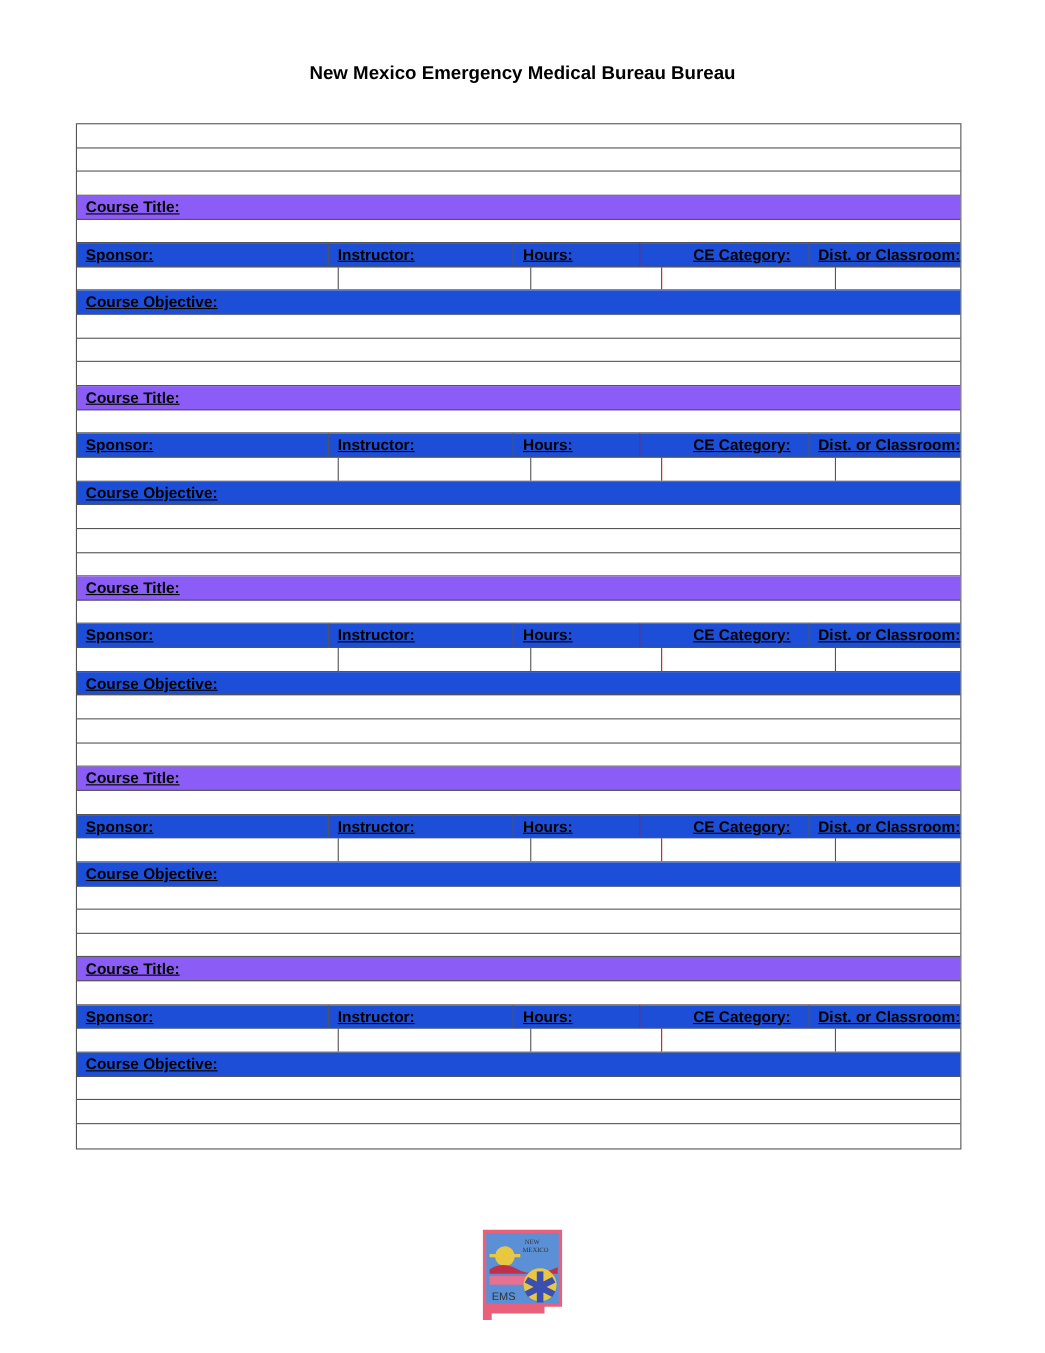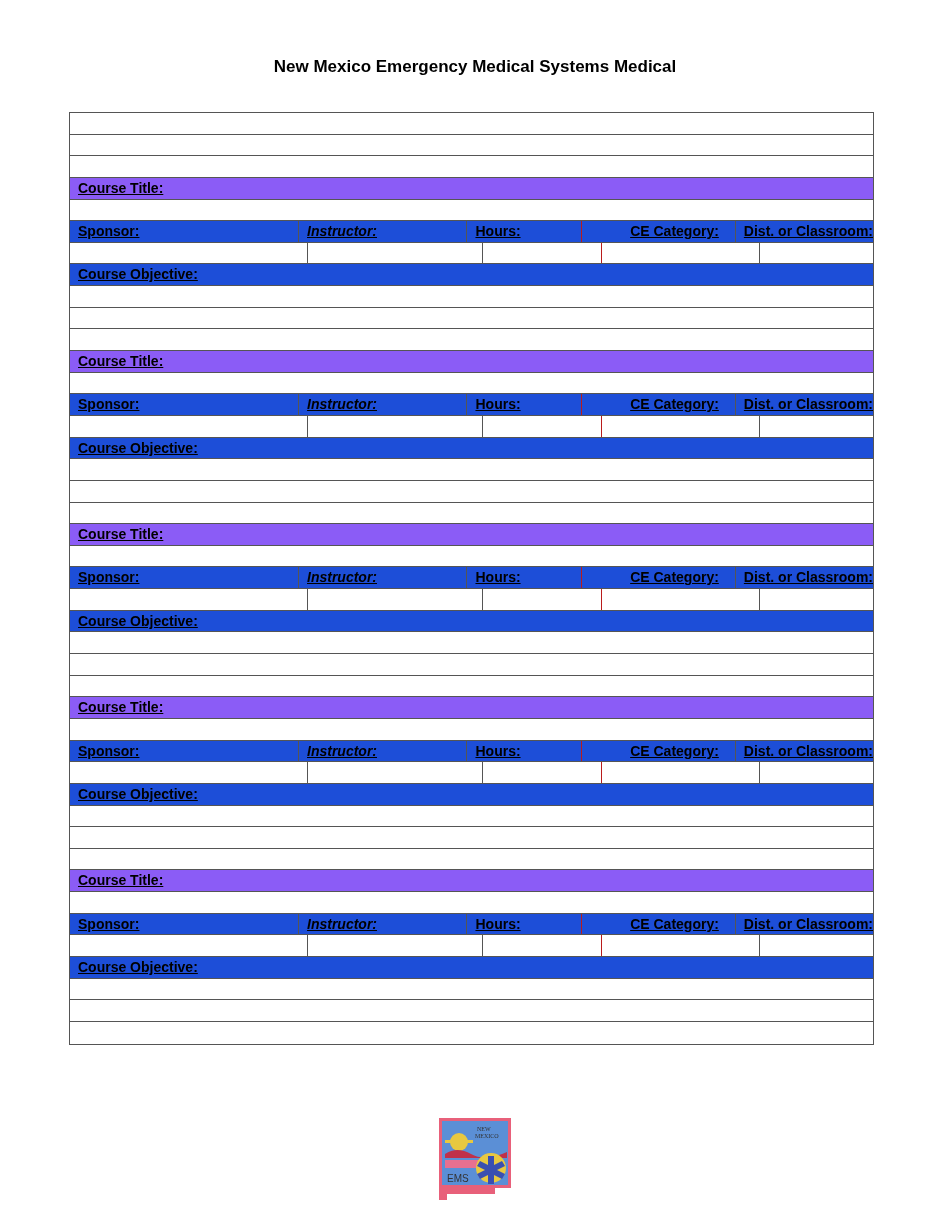--- a/index.html
+++ b/index.html
@@ -6,30 +6,30 @@
   body { width:950px; height:1230px; position:relative; font-family:"Liberation Sans", sans-serif; color:#000; }
   .title { position:absolute; top:57px; left:0; width:950px; text-align:center; font-weight:bold; font-size:17px; }
   .form { position:absolute; left:69px; top:112px; width:805px; border:1px solid #555; box-sizing:border-box; }
   .row { height:21.65px; border-bottom:1px solid #555; box-sizing:border-box; display:flex; }
   .row:last-child { border-bottom:none; }
   .row.title-row { background:#8b5cf6; }
   .row.label-row { background:#1d4ed8; }
   .cell { box-sizing:border-box; font-weight:bold; font-size:14px; padding-left:8px; line-height:21px; text-decoration:underline; white-space:nowrap; }
   .full { width:100%; }
   .c1 { width:238px; border-right:1px solid #555; }
-  .c2 { width:175px; border-right:1px solid #555;font-style:italic; }
+  .c2 { width:175px; border-right:1px solid #555; }
   .c3 { width:119px; border-right:1px solid #b91c1c;text-decoration:underline; }
   .c4 { width:118px; border-right:1px solid #555;margin-left:40px; }
   .c5 { flex:1; }
   .logo { position:absolute; left:437px; top:1116px; width:76px; height:86px; }
 </style>
 </head>
 <body>
 
-<div class="title">New Mexico Emergency Medical Systems Medical</div>
+<div class="title">New Mexico Emergency Medical Bureau Bureau</div>
 
 <div class="form" id="form">
     <div class="row">
       <div class="cell full"></div>
     </div>
     <div class="row">
       <div class="cell full"></div>
     </div>
     <div class="row">
       <div class="cell full"></div>

